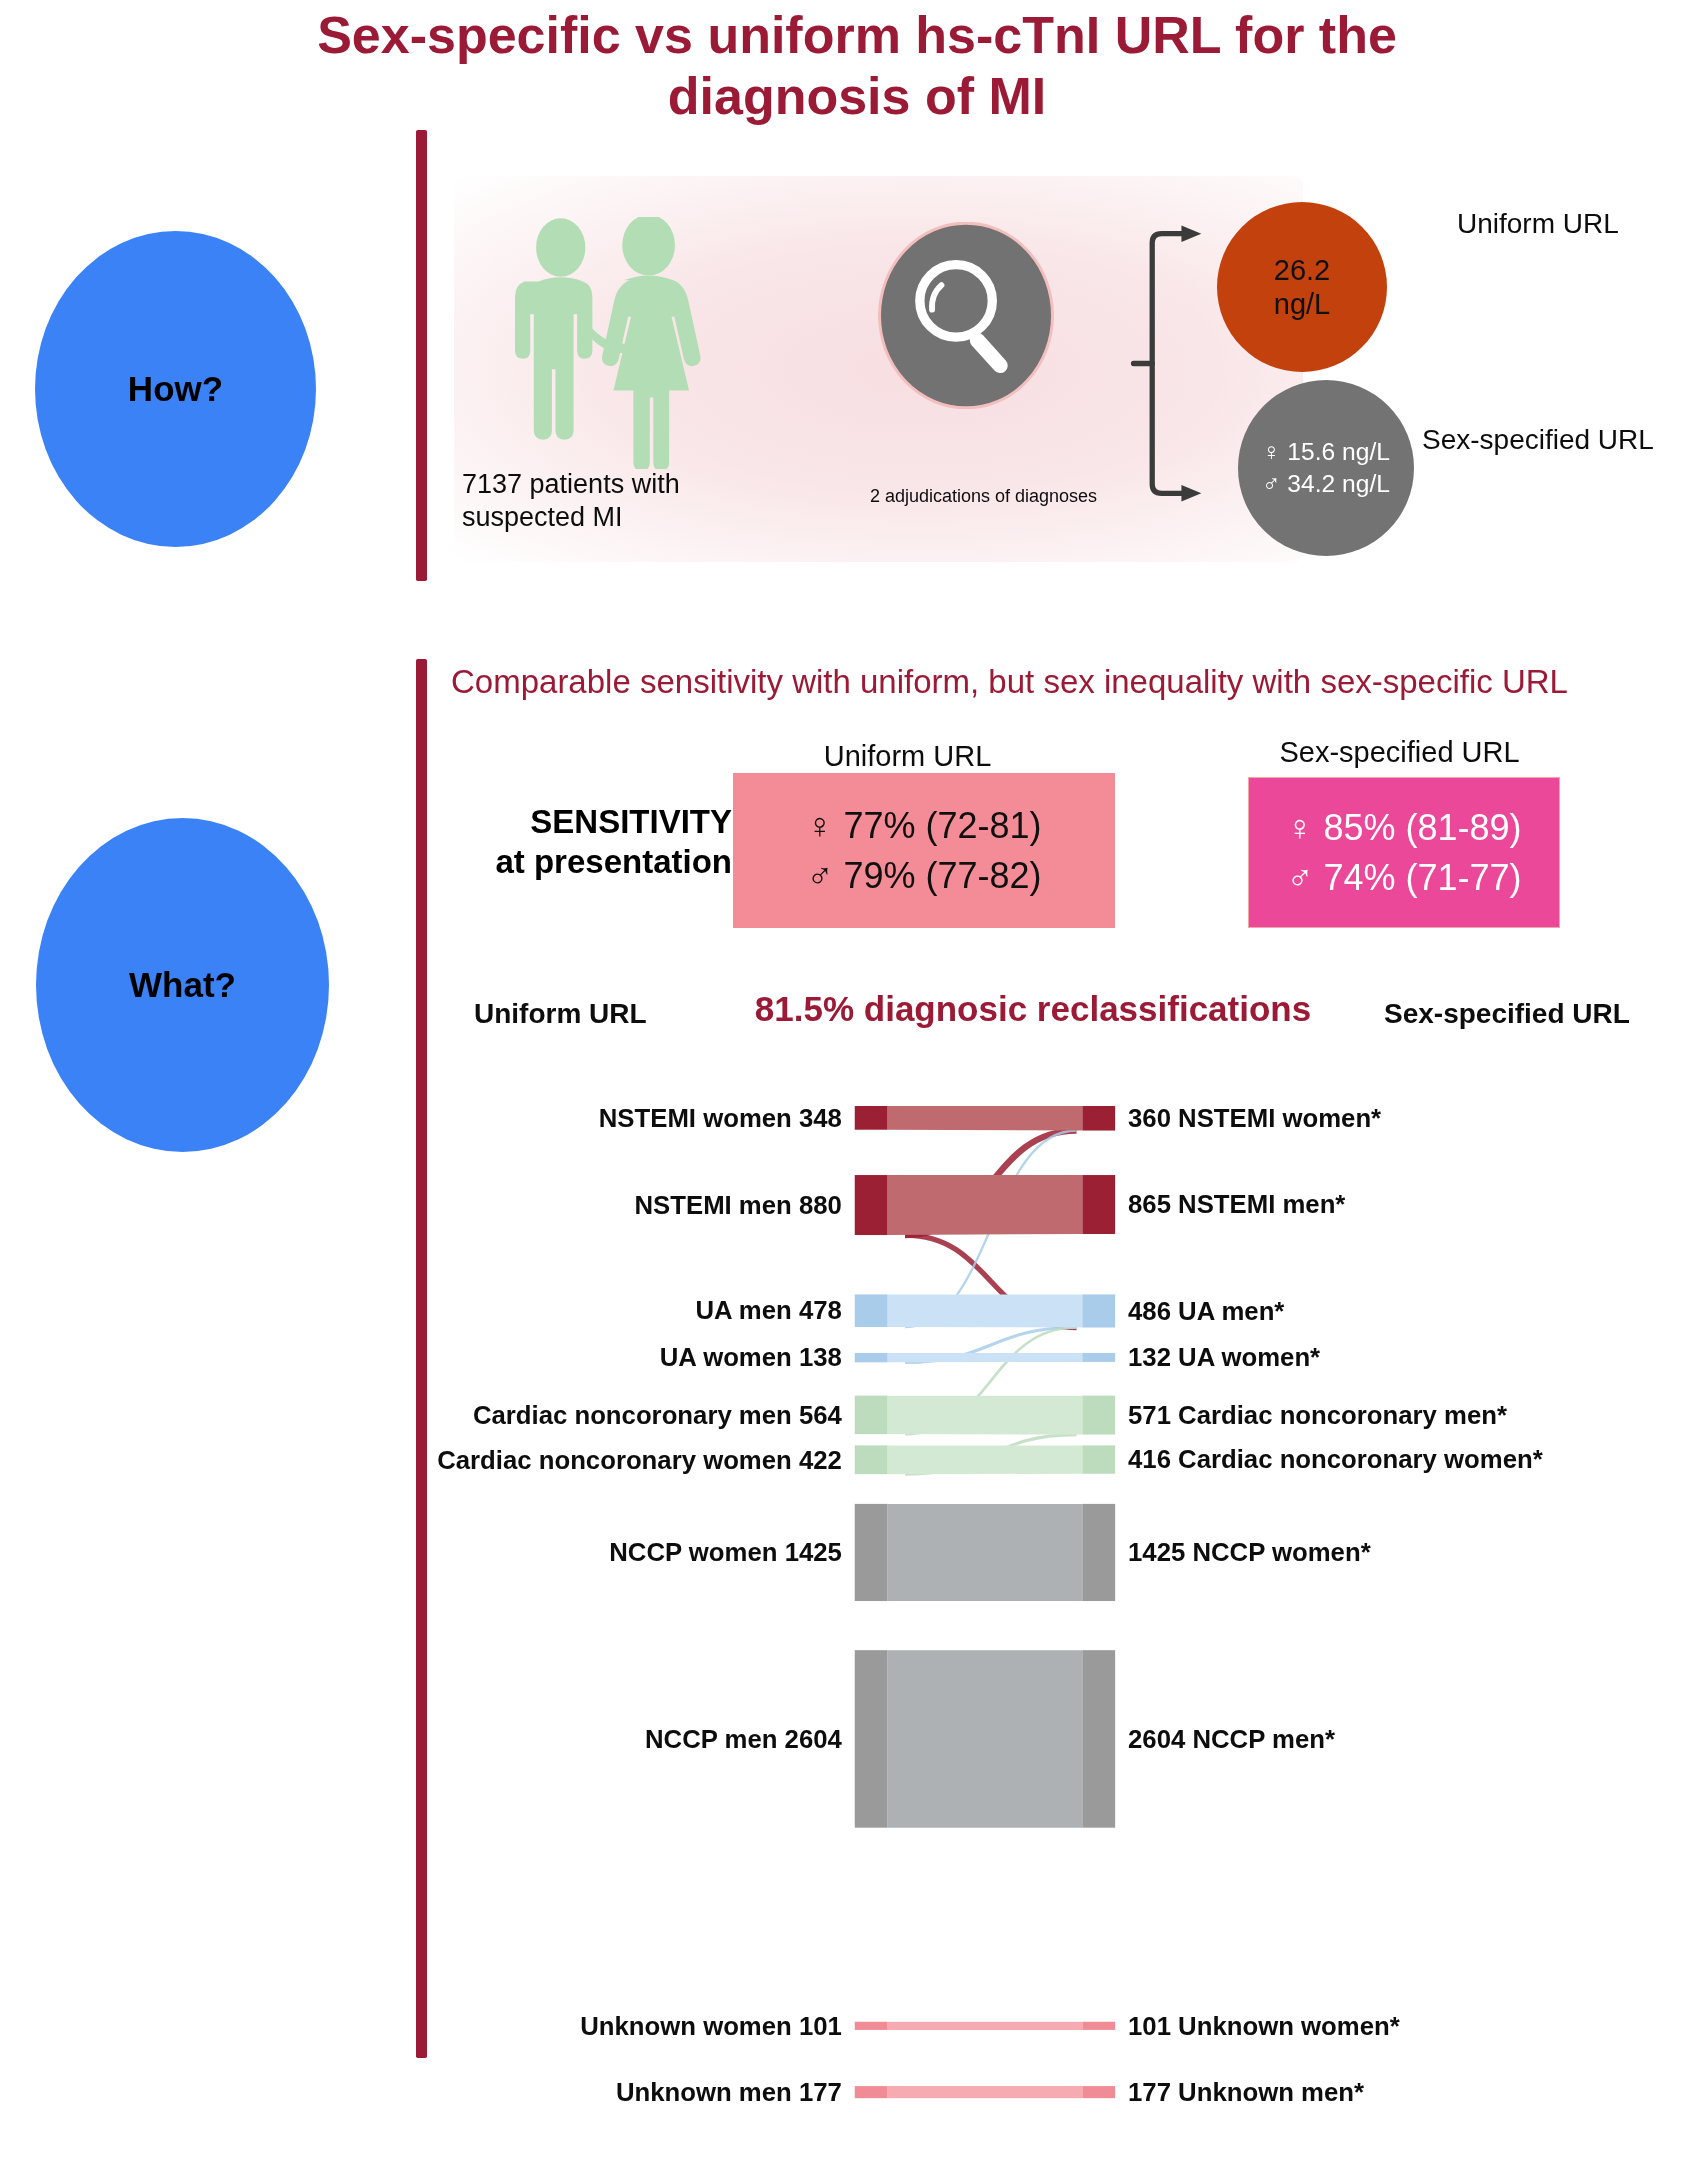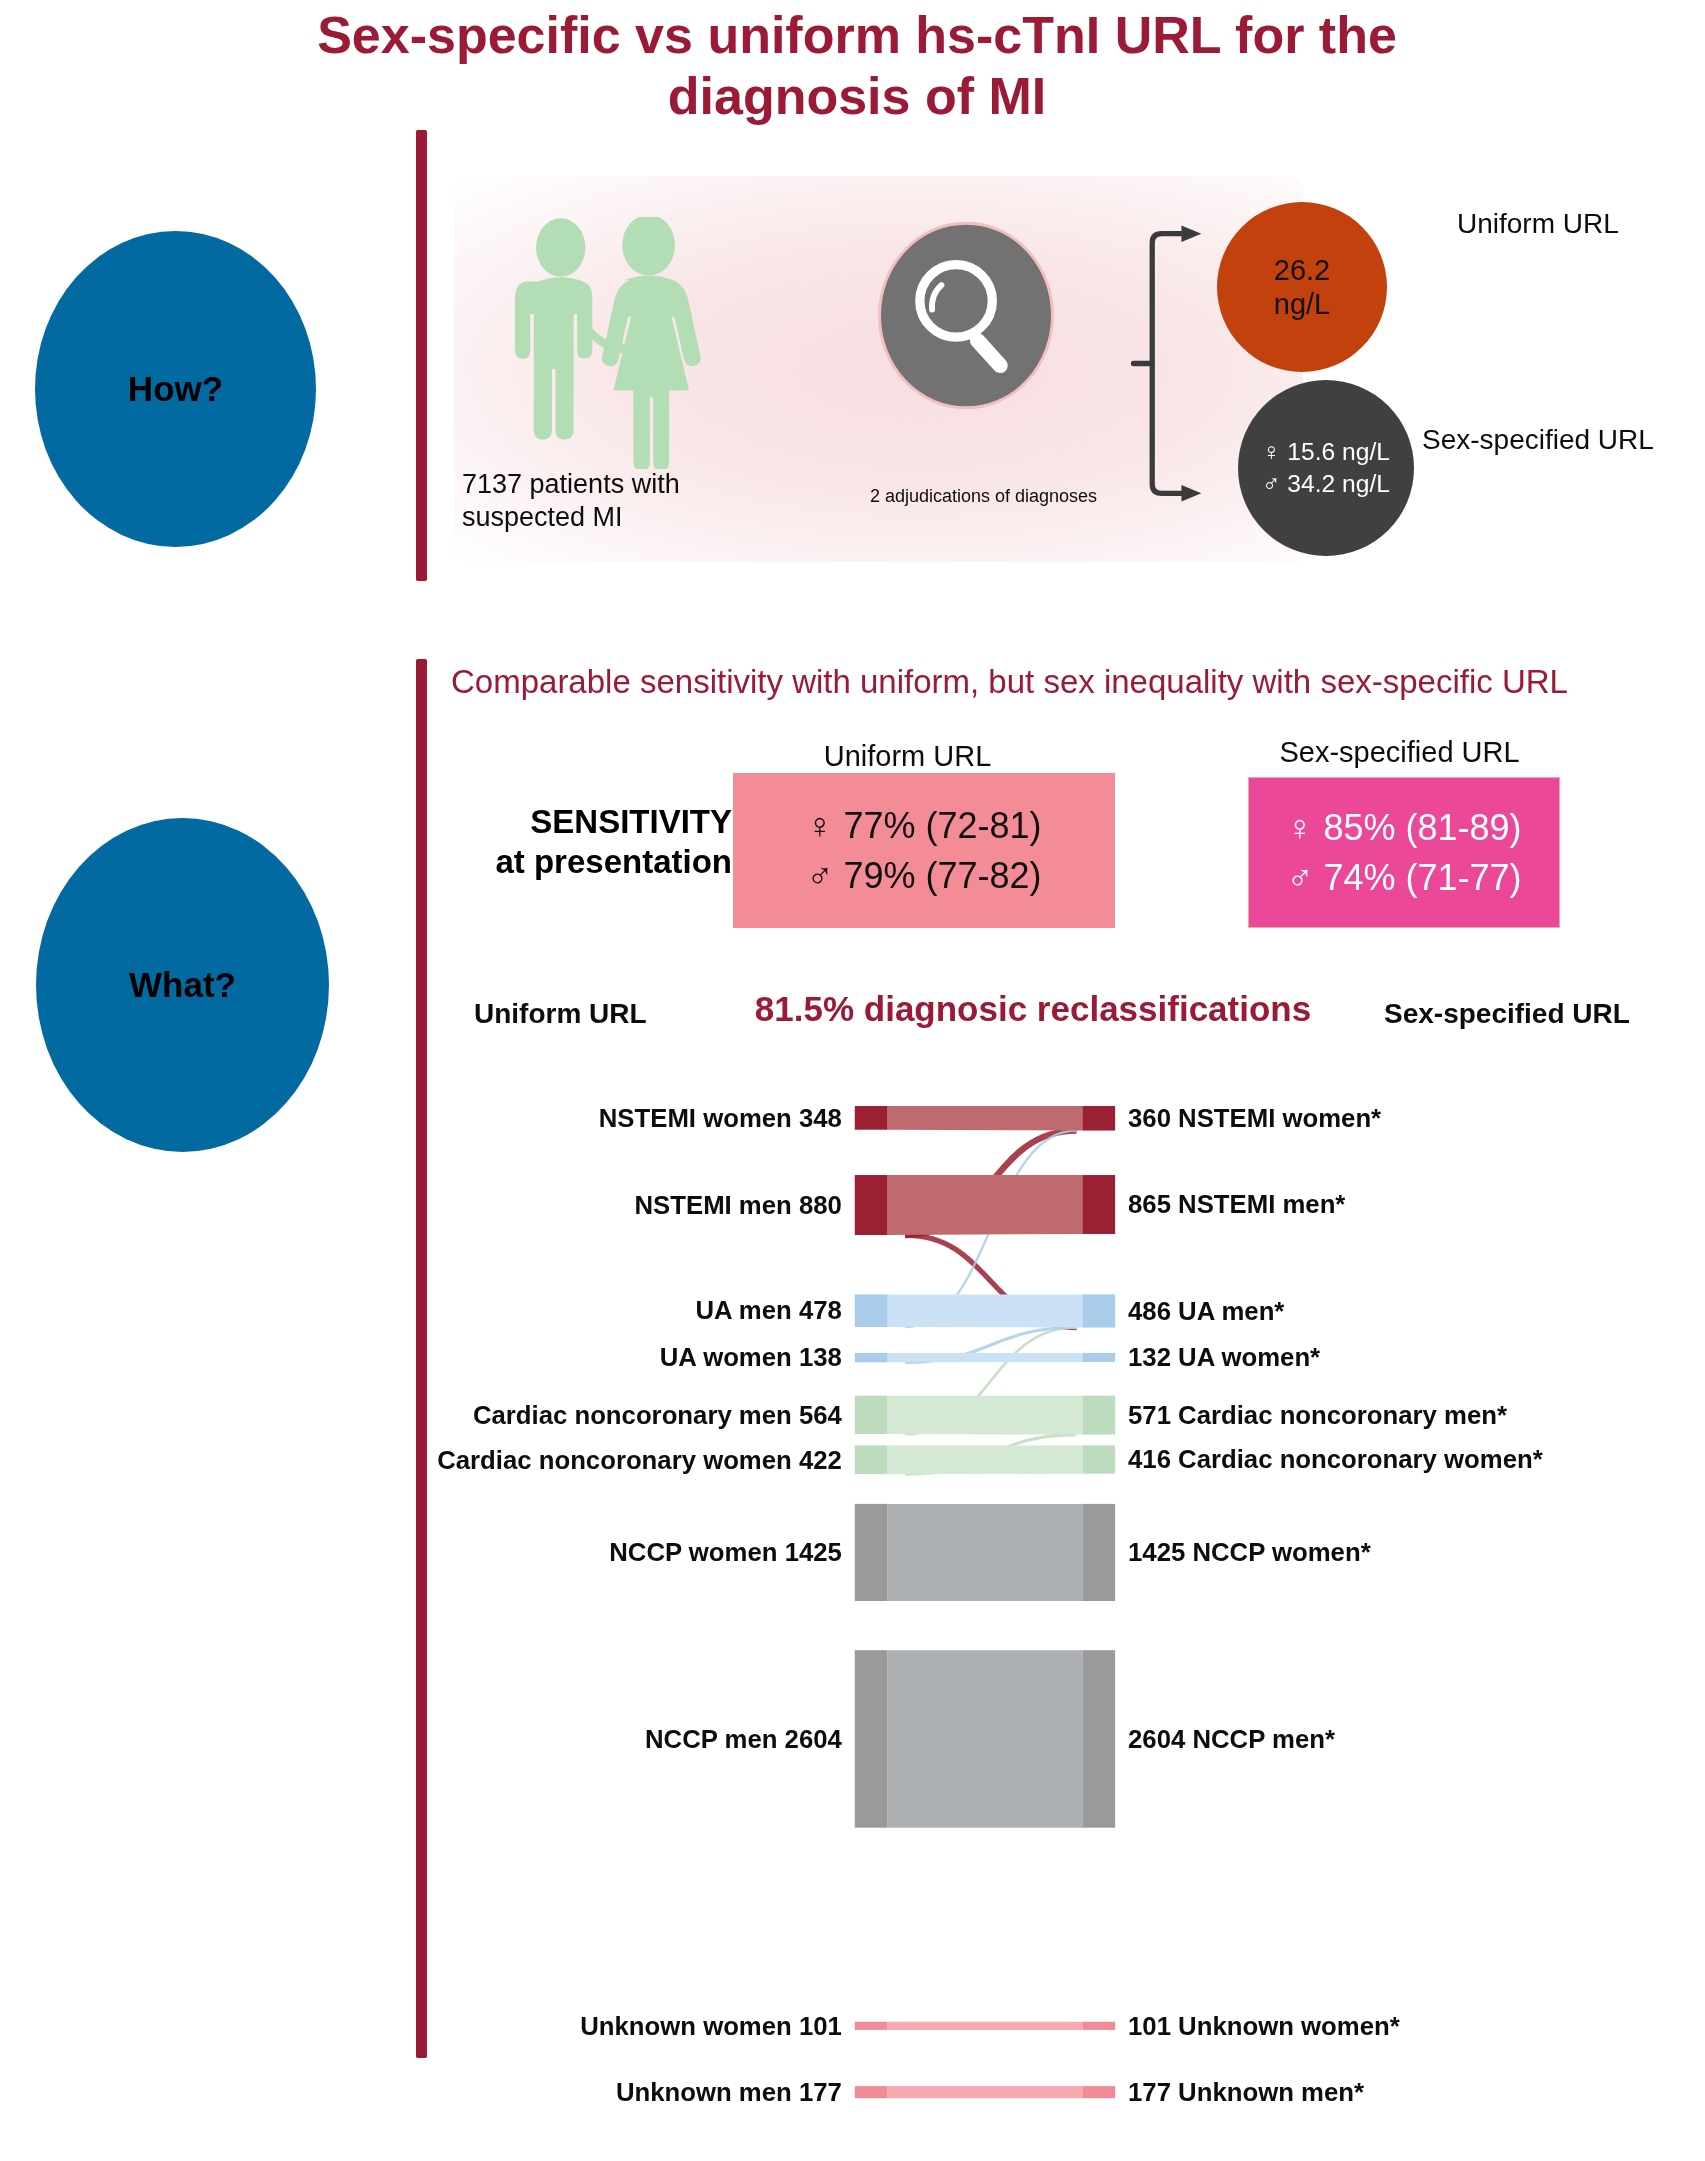--- a/index.html
+++ b/index.html
@@ -10,21 +10,21 @@
 
   
   #title{left:228px;top:4.7px;width:1258px;text-align:center;
          color:#9B1B36;font-weight:bold;font-size:52px;line-height:1.18;}
 
   
   .vbar{background:#9B1B36;border-radius:1.8px;}
   #vbar-how{left:416px;top:130px;width:10.5px;height:451px;}
   #vbar-what{left:416px;top:659px;width:10.5px;height:1399px;}
 
-  .qbubble{background:#0369a1;border-radius:50%;
+  .qbubble{background:#3b82f6;border-radius:50%;
            display:flex;align-items:center;justify-content:center;
            color:#000;font-weight:bold;font-size:35px;}
   #bubble-how{left:35px;top:231px;width:281px;height:316px;}
   #bubble-what{left:36px;top:818px;width:293px;height:334px;}
 
   
   #how-panel{left:454px;top:176px;width:849px;height:386px;
     background:radial-gradient(ellipse at 55% 50%, #F7DEE1 0%, #F9E6E8 45%, #FCF2F3 72%, #ffffff 100%);
     border-radius:9.4px;}
   #people{left:515px;top:217px;width:211px;height:252px;}
@@ -35,21 +35,21 @@
   #adj-label{left:767px;top:486px;width:433px;text-align:center;
              font-size:18px;color:#0d0d0d;}
 
   #bracket{left:1130px;top:217px;width:76px;height:293px;}
 
   .valcircle{border-radius:50%;display:flex;flex-direction:column;
              align-items:center;justify-content:center;text-align:center;}
   #circle-uniform{left:1217px;top:202px;width:170px;height:170px;
       background:#c2410c;color:#111;font-size:29px;line-height:1.18;}
   #circle-sex{left:1238px;top:380px;width:176px;height:176px;
-      background:#404040;color:#fff;font-size:24.6px;line-height:1.3;}
+      background:#737373;color:#fff;font-size:24.6px;line-height:1.3;}
   #circle-sex .line{white-space:nowrap;}
 
   #lbl-uniform-url{left:1457px;top:208px;font-size:28px;color:#0d0d0d;white-space:nowrap;}
   #lbl-sex-url{left:1422px;top:424px;font-size:28px;color:#0d0d0d;white-space:nowrap;}
 
   
   #what-head{left:451px;top:663px;width:1253px;
     color:#9B1B36;font-weight:normal;font-size:33px;white-space:nowrap;}
 
   #col-uniform{left:726px;top:740px;width:363px;text-align:center;

